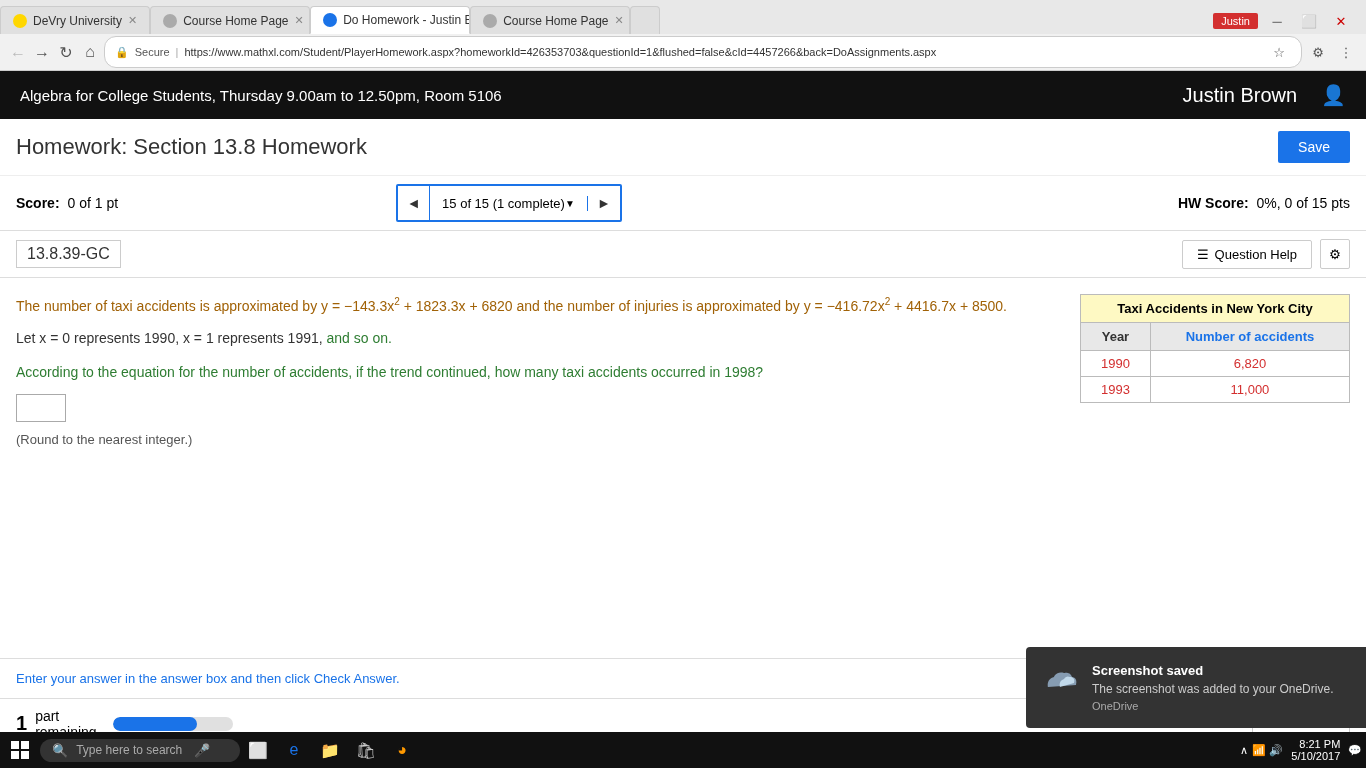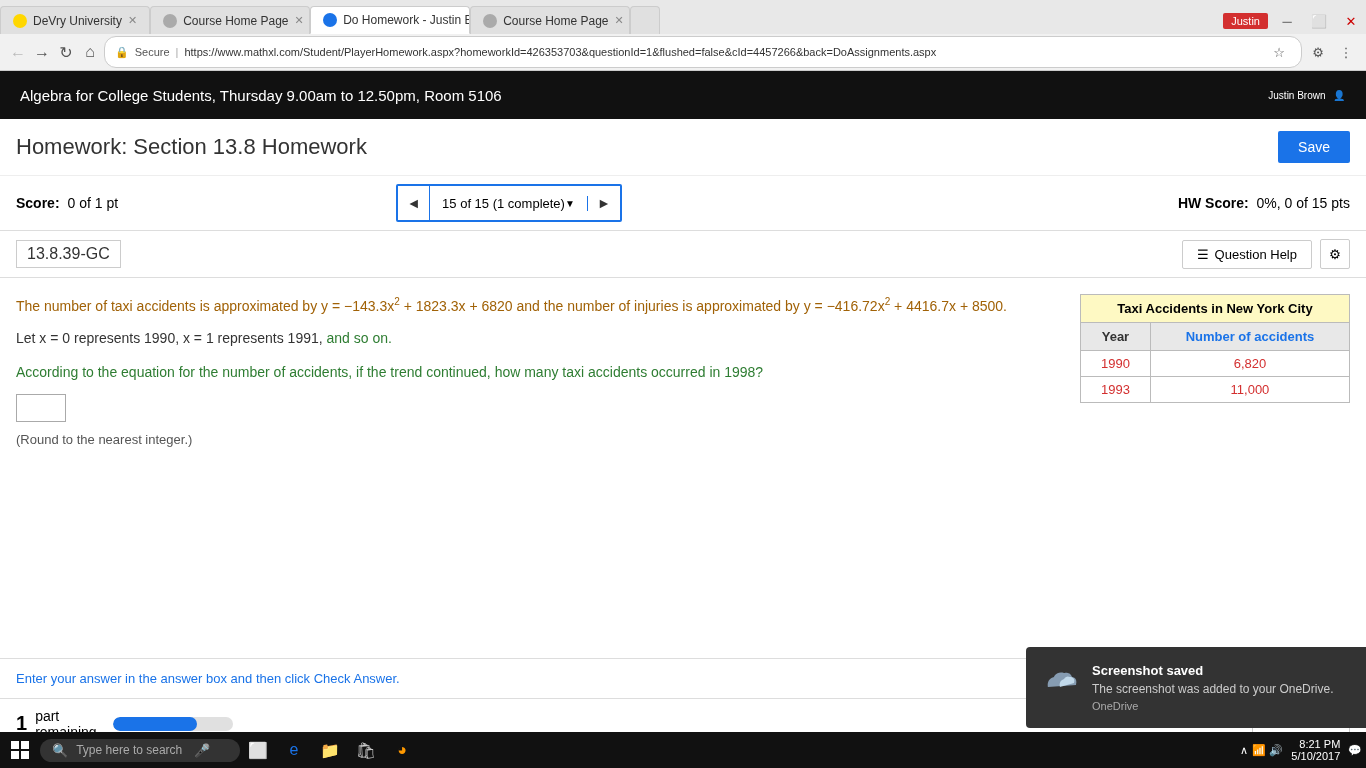--- a/index.html
+++ b/index.html
@@ -22,21 +22,21 @@
     .address-text { flex: 1; color: #333; font-size: 11px; white-space: nowrap; overflow: hidden; text-overflow: ellipsis; }
     .browser-actions { display: flex; gap: 4px; }
     .browser-action-btn { width: 24px; height: 24px; display: flex; align-items: center; justify-content: center; color: #555; font-size: 13px; cursor: pointer; }
     .window-btn { width: 26px; height: 26px; display: flex; align-items: center; justify-content: center; font-size: 13px; cursor: pointer; color: #555; }
     .window-btn:last-child { color: #c00; }
     .justin-badge { background: #d32f2f; color: white; font-size: 11px; padding: 2px 8px; border-radius: 2px; display: flex; align-items: center; gap: 4px; }
 
     
     .page-header { background: #111; color: #fff; display: flex; align-items: center; justify-content: space-between; padding: 8px 20px; height: 48px; }
     .page-header-title { font-size: 15px; font-weight: normal; }
-    .user-info { display: flex; align-items: center; gap: 8px; font-size: 10px; }
+    .user-info { display: flex; align-items: center; gap: 24px; font-size: 20px; }
     .homework-header { display: flex; align-items: center; justify-content: space-between; padding: 12px 16px; border-bottom: 1px solid #eee; }
     .homework-title { font-size: 22px; font-weight: normal; color: #333; }
     .save-btn { background: #1a73e8; color: white; border: none; padding: 8px 20px; font-size: 14px; cursor: pointer; border-radius: 2px; }
 
     
     .score-bar { display: flex; align-items: center; padding: 8px 16px; border-bottom: 1px solid #ddd; }
     .nav-controls { display: flex; align-items: center; gap: 0; border: 2px solid #1a73e8; border-radius: 2px; }
     .nav-btn { width: 32px; height: 34px; display: flex; align-items: center; justify-content: center; cursor: pointer; background: #fff; border: none; color: #333; font-size: 14px; }
     .nav-btn:first-child { border-right: 1px solid #1a73e8; }
     .nav-info { display: flex; align-items: center; padding: 0 12px; font-size: 13px; border-right: 1px solid #1a73e8; cursor: pointer; }
@@ -126,21 +126,21 @@
       <div class="tab-icon" style="background:#1a73e8;border-radius:50%;"></div>
       <span>Do Homework - Justin B...</span>
 
     </div>
     <div class="tab">
       <div class="tab-icon" style="background:#aaa;"></div>
       <span>Course Home Page</span>
       <span class="tab-close">✕</span>
     </div>
     <div class="tab-ghost"></div>
-    <div style="margin-left:auto;display:flex;align-items:center;gap:6px;padding-right:2px;">
+    <div style="margin-left:auto;display:flex;align-items:center;gap:6px;padding-right:12px;">
       <div class="justin-badge">
         <span>Justin</span>
       </div>
       <div class="window-btn">─</div>
       <div class="window-btn">⬜</div>
       <div class="window-btn">✕</div>
     </div>
   </div>
 
   <div class="browser-controls">

